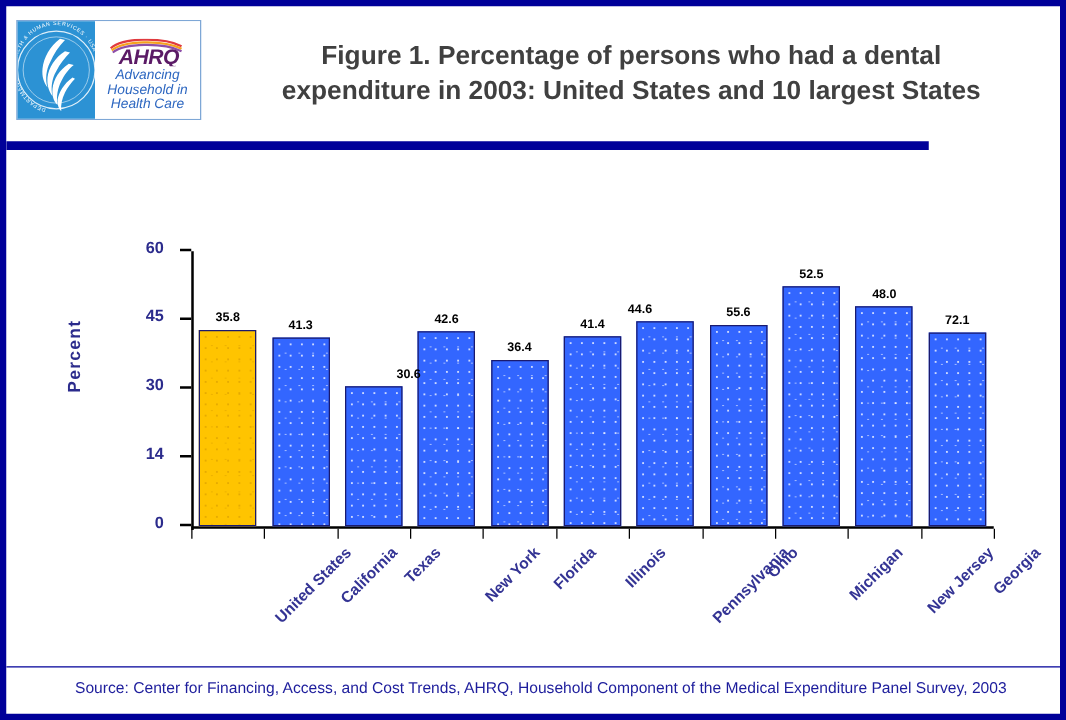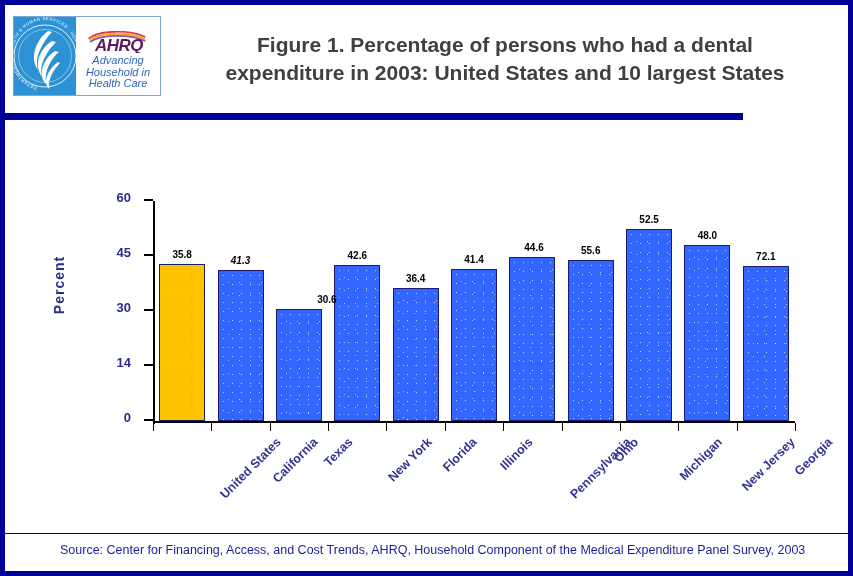--- a/index.html
+++ b/index.html
@@ -329,26 +329,26 @@
           <div class="bar" title="Florida: 36.4" style="left: 239.636px; height: 133.467px;"></div>
           <div class="bar" title="Illinois: 41.4" style="left: 298px; height: 151.8px;"></div>
           <div class="bar" title="Pennsylvania: 44.6" style="left: 356.364px; height: 163.533px;"></div>
           <div class="bar" title="Ohio: 44.0" style="left: 414.727px; height: 161.333px;"></div>
           <div class="bar" title="Michigan: 52.5" style="left: 473.091px; height: 192.5px;"></div>
           <div class="bar" title="New Jersey: 48.0" style="left: 531.455px; height: 176px;"></div>
           <div class="bar" title="Georgia: 42.3" style="left: 589.818px; height: 155.1px;"></div>
         </div>
       <div id="values">
           <div class="bar-value" style="left: -5.81818px; bottom: 162.567px;">35.8</div>
-          <div class="bar-value" style="left: 52.5455px; bottom: 157.433px; font-style: italic;">41.3</div>
+          <div class="bar-value" style="left: 52.5455px; bottom: 157.433px;">41.3</div>
           <div class="bar-value" style="left: 110.909px; bottom: 118.2px; margin-left: 28px;">30.6</div>
           <div class="bar-value" style="left: 169.273px; bottom: 162.2px;">42.6</div>
           <div class="bar-value" style="left: 227.636px; bottom: 139.467px;">36.4</div>
           <div class="bar-value" style="left: 286px; bottom: 157.8px;">41.4</div>
-          <div class="bar-value" style="left: 346px; bottom: 169.533px;">44.6</div>
+          <div class="bar-value" style="left: 324px; bottom: 169.533px;">44.6</div>
           <div class="bar-value" style="left: 402.727px; bottom: 167.333px;">55.6</div>
           <div class="bar-value" style="left: 461.091px; bottom: 198.5px;">52.5</div>
           <div class="bar-value" style="left: 519.455px; bottom: 182px;">48.0</div>
           <div class="bar-value" style="left: 577.818px; bottom: 161.1px;">72.1</div>
         </div>
       <div id="xcats">
           <div class="xcat-label" style="left: 41.1818px; top: 234px;">United States</div>
           <div class="xcat-label" style="left: 99.5455px; top: 234px;">California</div>
           <div class="xcat-label" style="left: 157.909px; top: 234px;">Texas</div>
           <div class="xcat-label" style="left: 216.273px; top: 234px;">New York</div>

